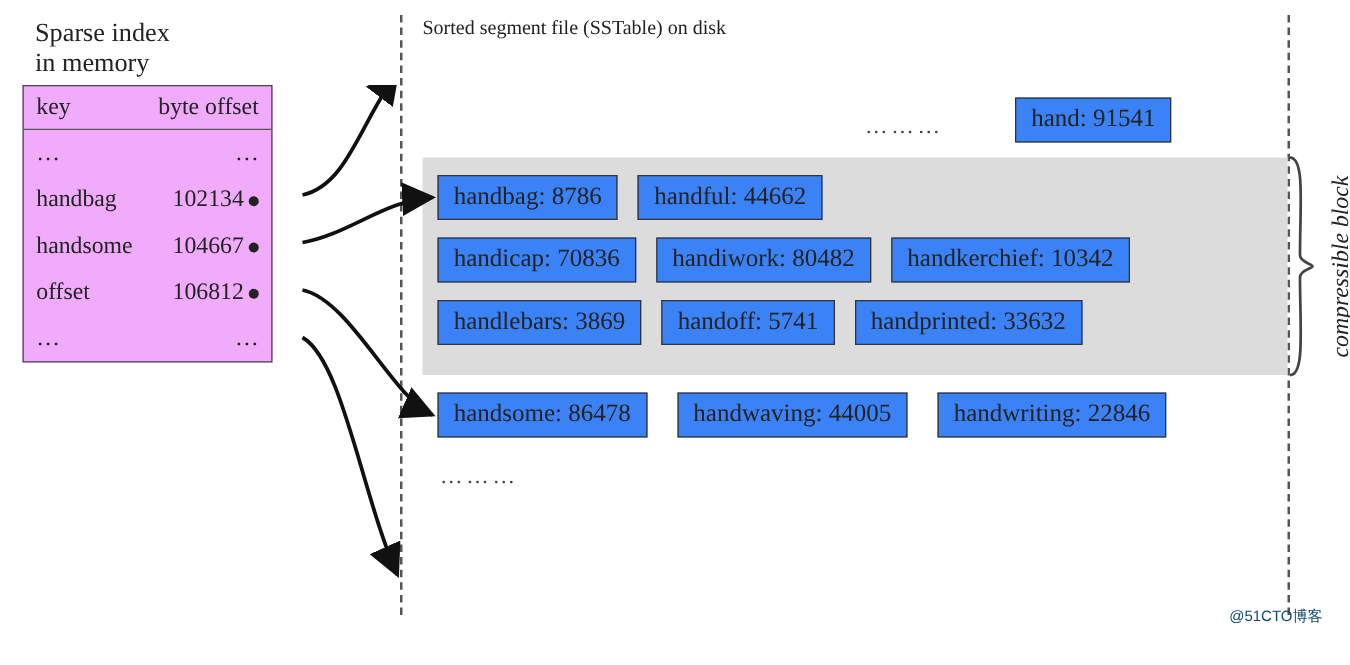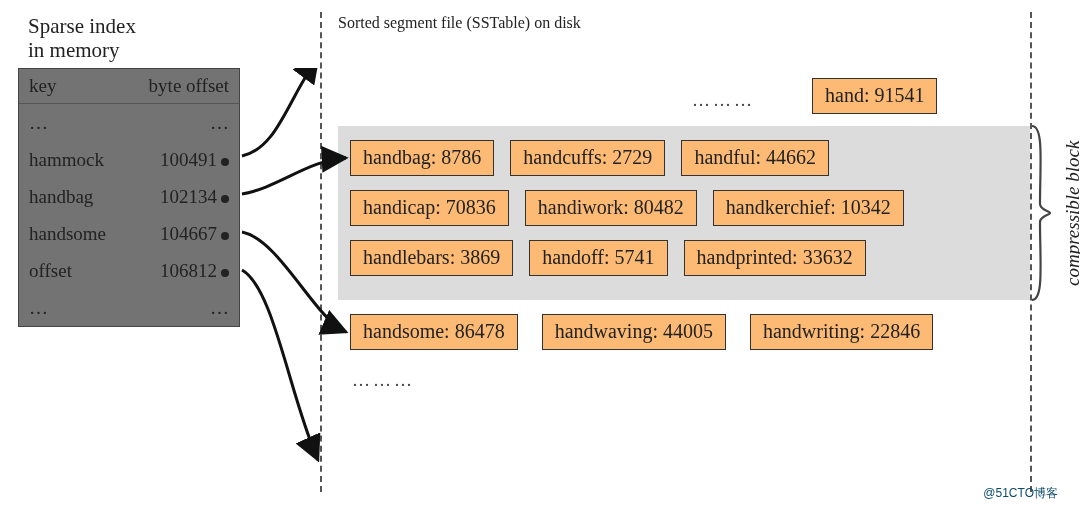--- a/index.html
+++ b/index.html
@@ -14,23 +14,23 @@
   }
   .headings { position: relative; height: 56px; }
   .h-left { position: absolute; left: 10px; top: 2px; line-height: 1.15; font-size: 21px; }
   .h-right { position: absolute; left: 320px; top: 2px; font-size: 16px; }
 
   .stage { position: relative; width: 1044px; height: 430px; }
 
   
   .index {
     position: absolute; left: 0; top: 0;
-    width: 222px;
+    width: 200px;
     border: 1.5px solid #444;
-    background: #737373;
+    background: #f0abfc;
   }
   .index-head {
     display: flex; justify-content: space-between;
     padding: 6px 10px; border-bottom: 1.5px solid #555;
     font-size: 19px;
   }
   .index-row {
     display: flex; justify-content: space-between;
     padding: 8px 10px 7px; font-size: 19px;
   }
@@ -41,21 +41,21 @@
     position: absolute; left: 302px; top: -56px;
     width: 712px; height: 480px;
     border-left: 2px dashed #555;
     border-right: 2px dashed #555;
   }
   .prev-ellipsis {
     position: absolute; left: 674px; top: 22px;
     letter-spacing: 3px; font-size: 18px; color: #444;
   }
   .record {
-    border: 1px solid #333; background: #fdba74;
+    border: 1px solid #333; background: #3b82f6;
     padding: 5px 12px 6px; font-size: 20px;
     display: inline-block; white-space: nowrap;
   }
   .prev-rec { position: absolute; left: 794px; top: 10px; }
 
   .comp-block {
     position: absolute; left: 320px; top: 58px;
     width: 692px; height: 174px;
     background: #dcdcdc;
     padding: 14px 12px;
@@ -112,24 +112,20 @@
     <div class="index-head">
       <span>key</span>
       <span>byte offset</span>
     </div>
     <div id="index-rows">
         <div class="index-row">
           <span>…</span>
           <span>…</span>
         </div>
         <div class="index-row">
-          <span>hammock</span>
-          <span>100491<span class="node"></span></span>
-        </div>
-        <div class="index-row">
           <span>handbag</span>
           <span>102134<span class="node"></span></span>
         </div>
         <div class="index-row">
           <span>handsome</span>
           <span>104667<span class="node"></span></span>
         </div>
         <div class="index-row">
           <span>offset</span>
           <span>106812<span class="node"></span></span>
@@ -140,21 +136,20 @@
         </div>
       </div>
   </div>
 
   <span class="prev-ellipsis">………</span>
   <span class="record prev-rec">hand: 91541</span>
 
   <div class="comp-block" id="comp-block">
       <div class="rec-row">
         <span class="record">handbag: 8786</span>
-        <span class="record">handcuffs: 2729</span>
         <span class="record">handful: 44662</span>
       </div>
       <div class="rec-row">
         <span class="record">handicap: 70836</span>
         <span class="record">handiwork: 80482</span>
         <span class="record">handkerchief: 10342</span>
       </div>
       <div class="rec-row">
         <span class="record">handlebars: 3869</span>
         <span class="record">handoff: 5741</span>

